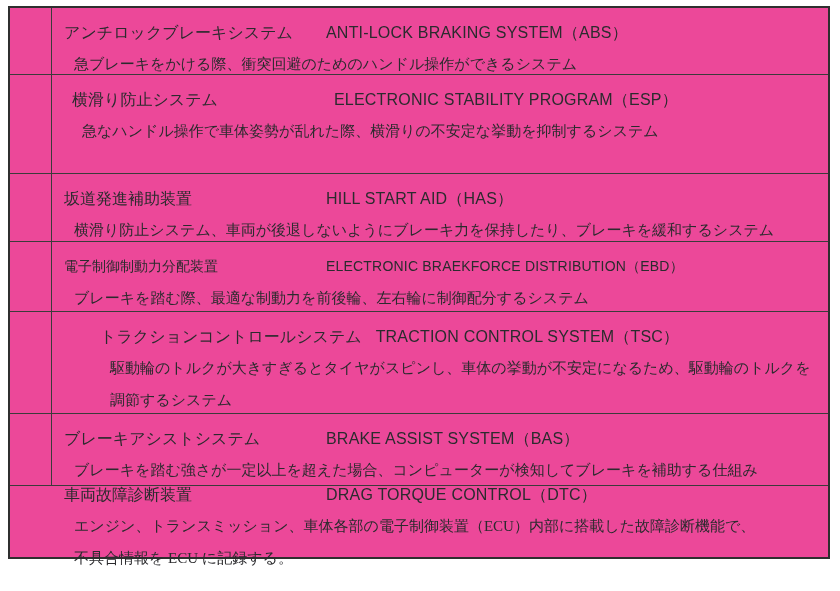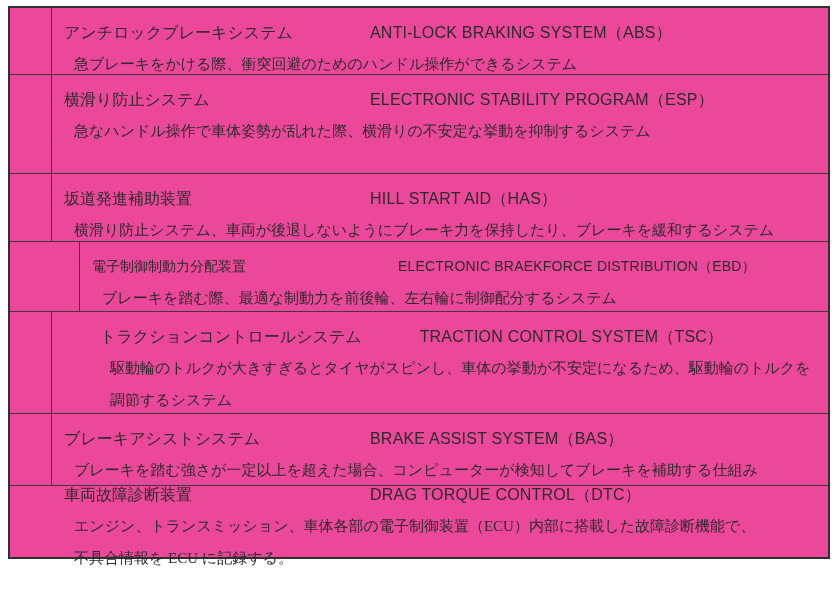--- a/index.html
+++ b/index.html
@@ -21,23 +21,23 @@
     border: 2px solid #2f2f2f;
     background: #ec4899;
   }
   .trow {
     display: flex;
     box-sizing: border-box;
     border-top: 1px solid #3b3b3b;
   }
   .trow:first-child { border-top: none; }
   .trow:nth-child(1) { height: 66px; }
-  .trow:nth-child(2) { height: 99px; }
+  .trow:nth-child(2) { height: 99px; gap: 8px; }
   .trow:nth-child(3) { height: 68px; }
-  .trow:nth-child(4) { height: 70px; padding-left: 28px; }
+  .trow:nth-child(4) { height: 70px; }
   .trow:nth-child(5) { height: 102px; gap: 36px; }
   .trow:nth-child(6) { height: 72px; }
   .trow:nth-child(7) { height: 72px; align-items: center; }
   .cell-marker {
     width: 42px;
     flex: 0 0 42px;
     box-sizing: border-box;
     border-right: 1px solid #3b3b3b;
   }
   .cell-main {
@@ -55,21 +55,20 @@
   }
   .t-jp {
     flex: 0 0 auto;
     min-width: 262px;
     padding-right: 14px;
     box-sizing: border-box;
   }
   .t-en {
     flex: 0 0 auto;
     letter-spacing: 0.2px;
-    margin-left: 44px;
   }
   .trow:nth-child(4) .title { font-size: 14px; }
   .desc {
     padding-left: 10px;
     font-size: 15px;
     line-height: 32px;
     font-family: Liberation Serif, serif;
   }
   .desc-line { white-space: nowrap; }
 </style>

